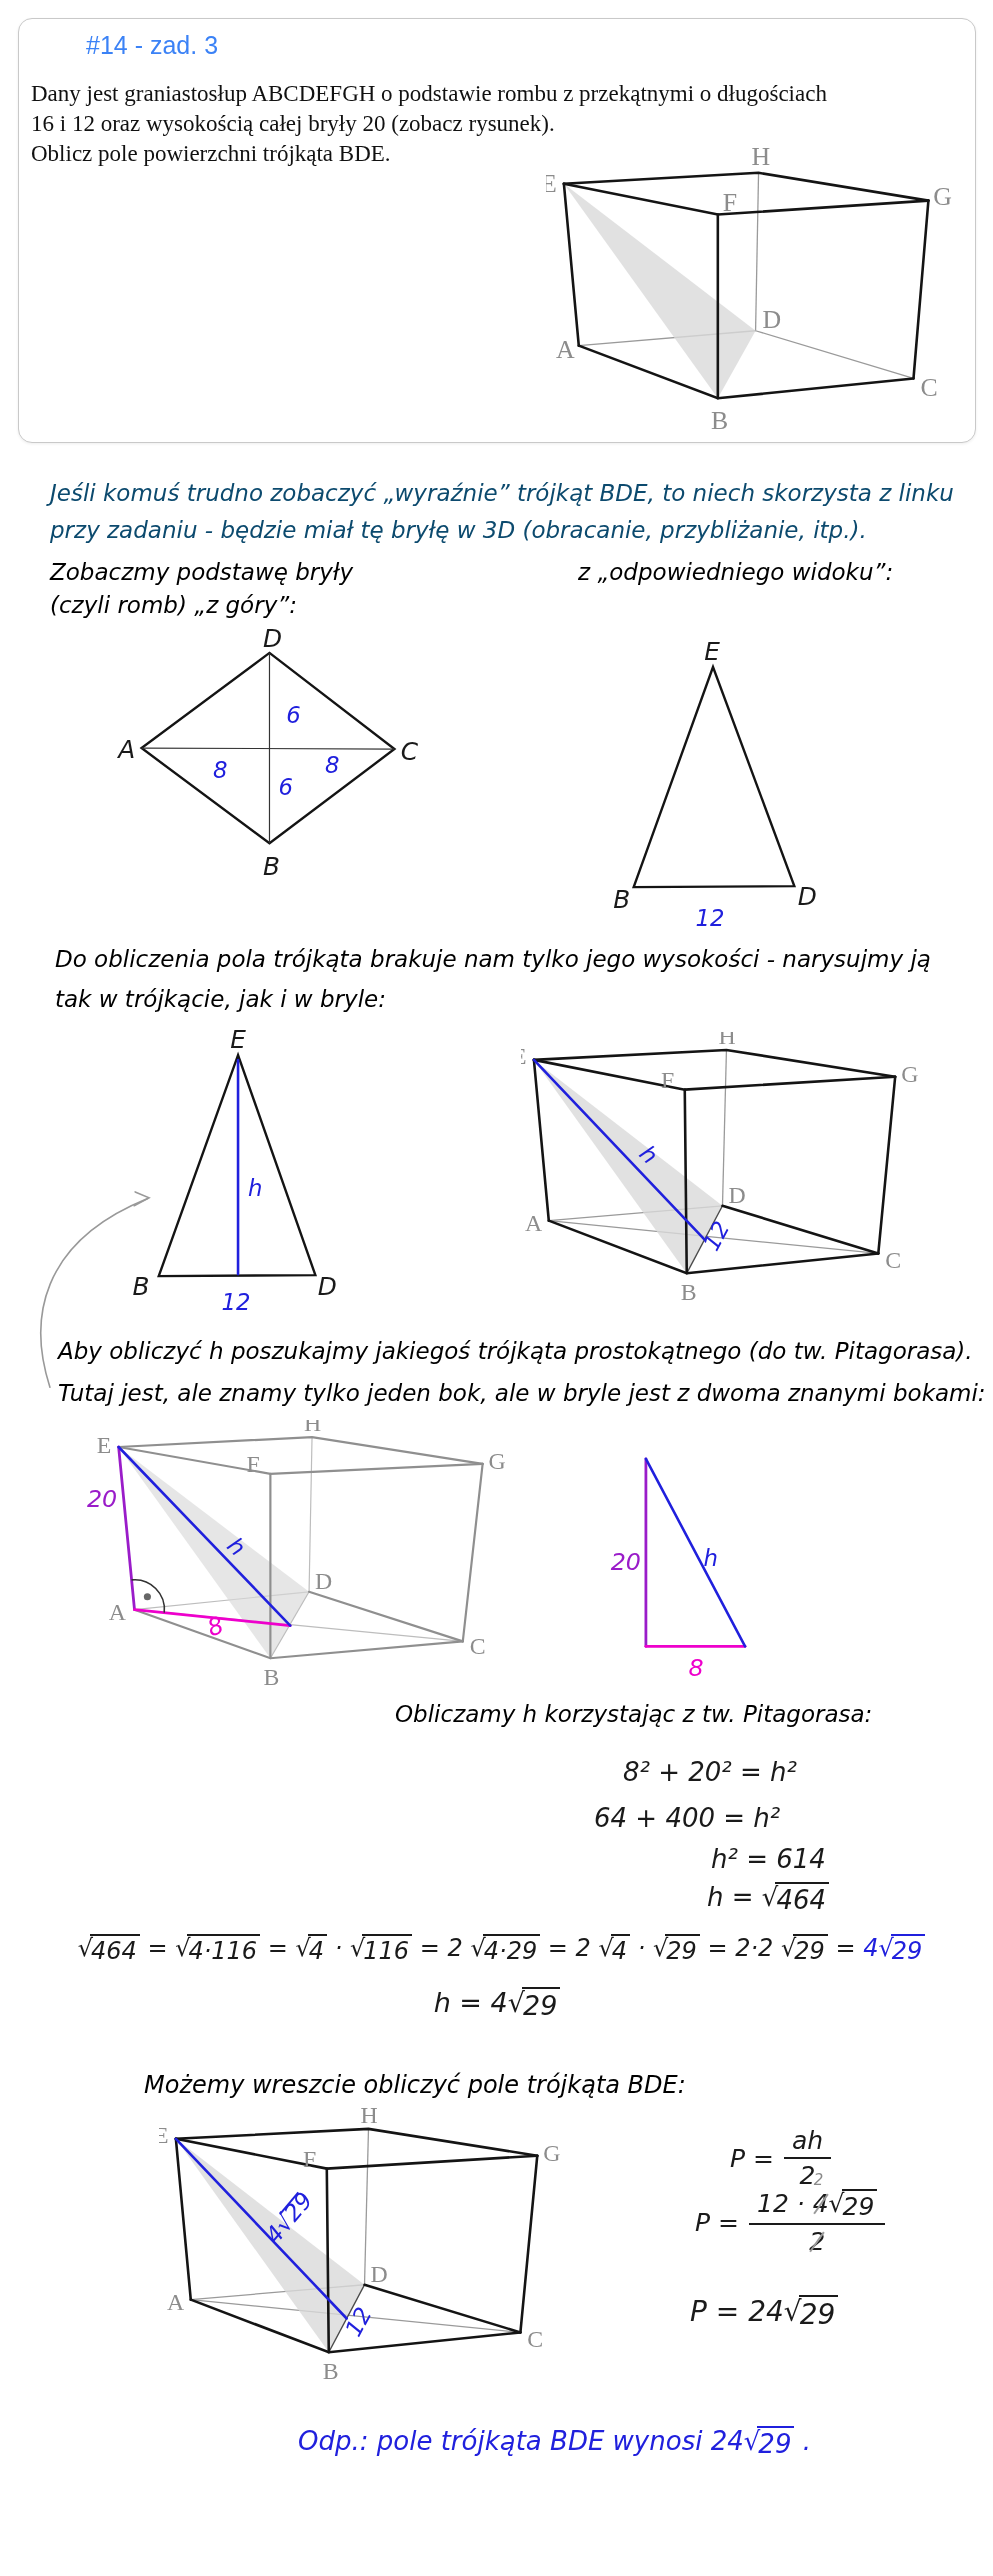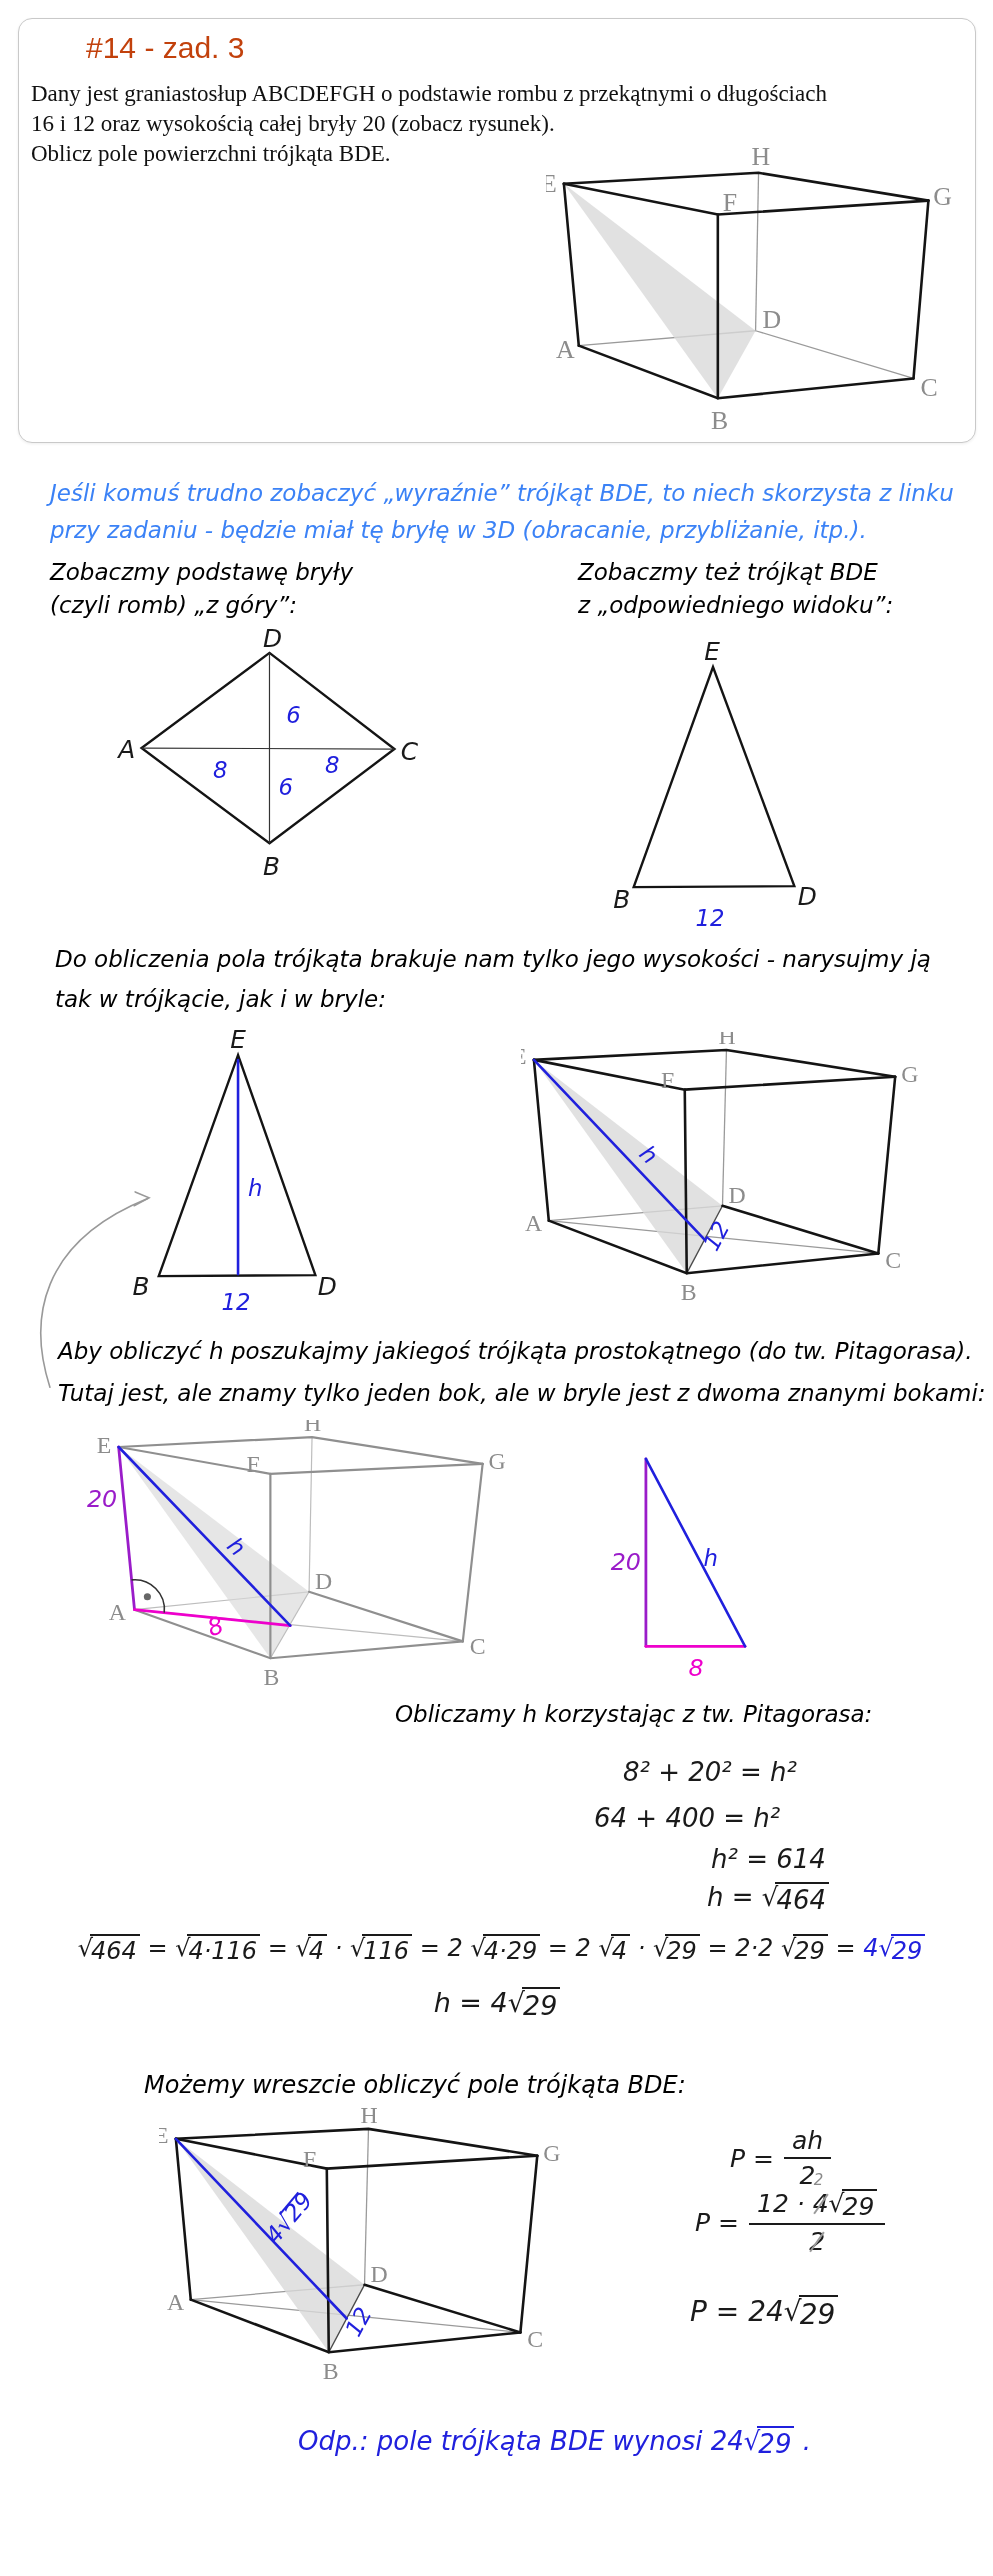--- a/index.html
+++ b/index.html
@@ -13,30 +13,30 @@
   .abs{position:absolute;}
   
   .problem-box{
     left:18px;top:18px;width:956px;height:423px;
     border:1.5px solid #c9c9c9;border-radius:14px;
     background:#ffffff;box-shadow:0 1px 3px rgba(0,0,0,.07);
   }
   .prob-title{
     left:84px;top:30px;
     font-family:"Liberation Sans",sans-serif;
-    font-size:30px;color:#c2410c;
+    font-size:25px;color:#3b82f6;
   }
   .prob-text{
     left:30px;top:77px;width:933px;
     font-family:"Liberation Serif",serif;
     font-size:23px;line-height:30px;color:#111;
   }
   
   .hw{font-style:italic;color:#000000;font-size:23px;}
-  .hw-purple{color:#3b82f6;}
+  .hw-purple{color:#0c4a6e;}
   .hw-blue{color:#2020dd;}
   .note{left:50px;top:475px;line-height:37px;font-size:23px;}
   .views-left{left:50px;top:556px;line-height:33px;}
   .views-right{left:578px;top:556px;line-height:33px;}
   .height-note{left:55px;top:939px;line-height:40px;}
   .pyth-note{left:58px;top:1330px;line-height:42px;}
   .calc-heading{left:395px;top:1701px;text-align:right;}
   .area-heading{left:144px;top:2071px;font-size:24px;}
   
   .eq{font-style:italic;font-size:26px;color:#1a1a1a;white-space:nowrap;}
@@ -127,21 +127,20 @@
 <div class="abs hw hw-purple note">
   <div>Jeśli komuś trudno zobaczyć „wyraźnie” trójkąt BDE, to niech skorzysta z linku</div>
   <div>przy zadaniu - będzie miał tę bryłę w 3D (obracanie, przybliżanie, itp.).</div>
 </div>
 
 <div class="abs hw views-left">
   <div>Zobaczmy podstawę bryły</div>
   <div>(czyli romb) „z góry”:</div>
 </div>
 <div class="abs hw views-right">
-  <div>Zobaczmy też trójkąt BDE</div>
   <div>z „odpowiedniego widoku”:</div>
 </div>
 
 <svg class="abs" style="left:89px;top:625px;" width="357" height="263" viewBox="90 630 360 265">
   <g>
     <polygon points="272,658 398,755 272,850 143,754" fill="none" stroke="#141414" stroke-width="2.4"></polygon>
     <line x1="143" y1="754" x2="398" y2="755" stroke="#333" stroke-width="1.2"></line>
     <line x1="272" y1="658" x2="272" y2="850" stroke="#333" stroke-width="1.2"></line>
   </g>
   <g>

